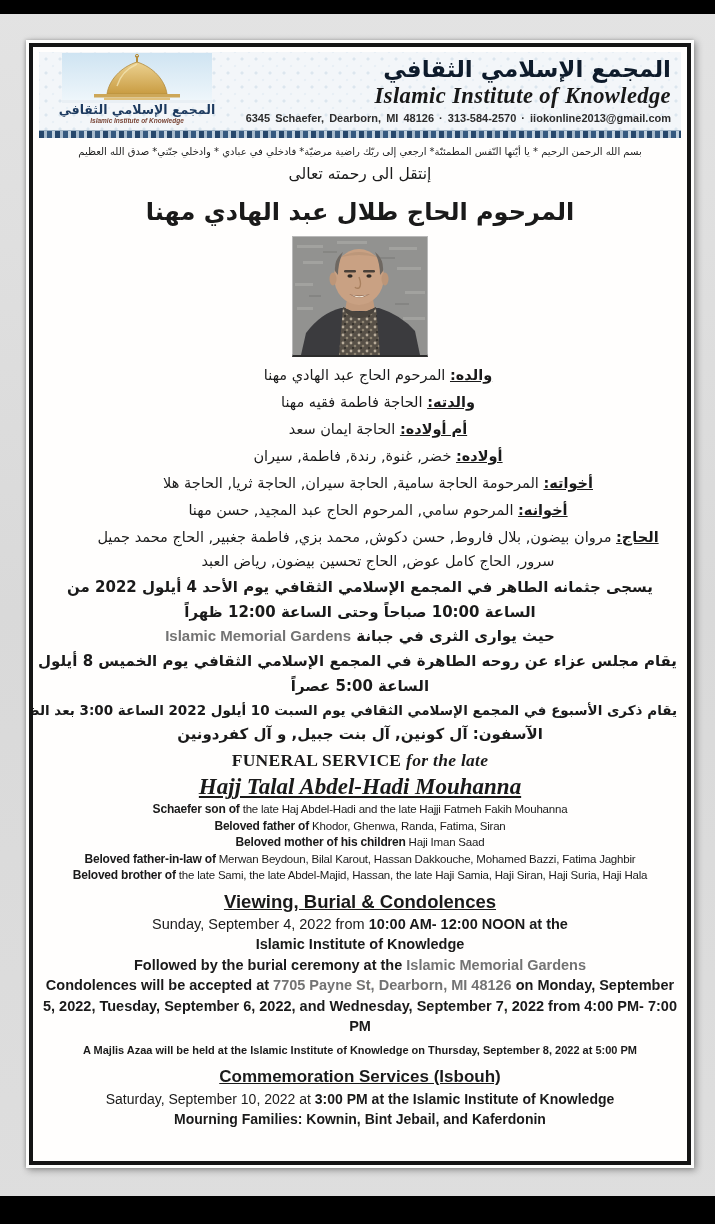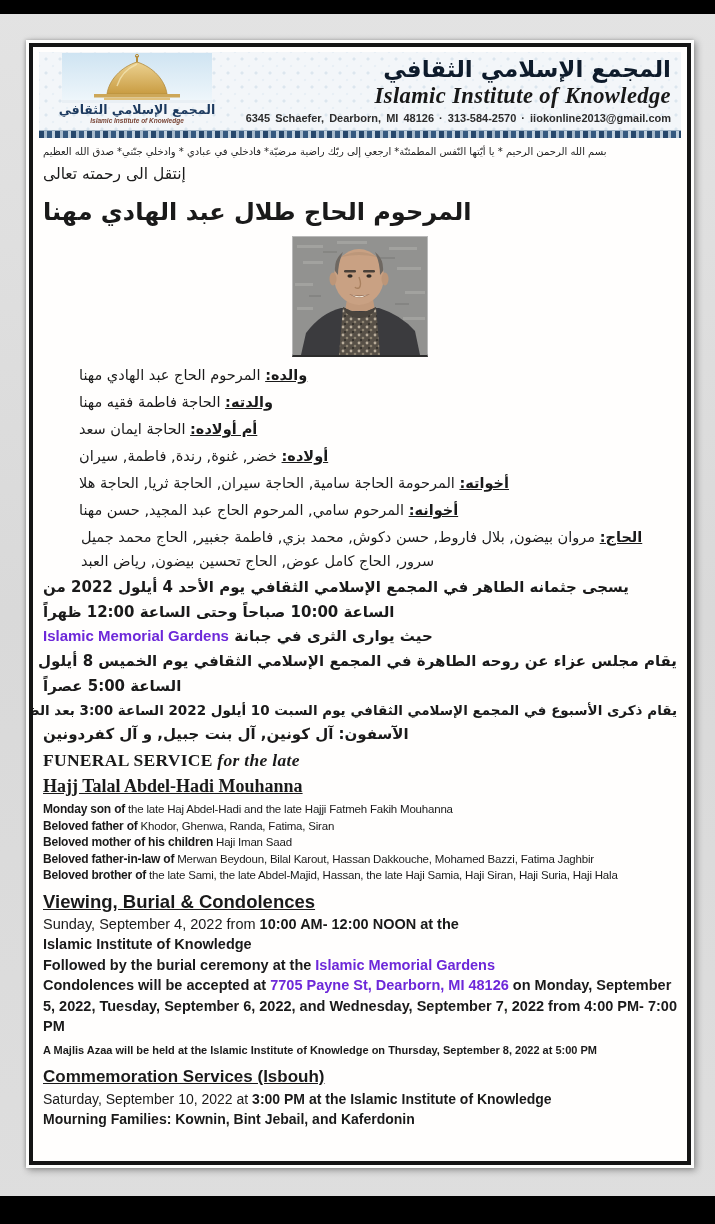--- a/index.html
+++ b/index.html
@@ -58,21 +58,21 @@
     font-family: "DejaVu Sans", sans-serif; direction: rtl;
     font-size: 23px; font-weight: bold; color: #0e1b2b; line-height: 28px;
   }
   .title-en {
     font-family: "Liberation Serif", serif; font-style: italic; font-weight: bold;
     font-size: 22.5px; color: #181818; line-height: 26px; letter-spacing: 0.4px;
   }
   .address { font-size: 11px; font-weight: bold; color: #2d2d2d; margin-top: 3px; word-spacing: 2px; }
 
   
-  .content { padding: 0 10px; text-align: left; color: #1a1a1a; }
+  .content { padding: 0 10px; text-align: center; color: #1a1a1a; }
   .ar { font-family: "DejaVu Sans", sans-serif; direction: rtl; unicode-bidi: embed; }
   .nowrap { white-space: nowrap; }
 
   .bismillah { font-size: 10px; margin-top: 8px; color: #222; }
   .intro { font-size: 15.5px; margin-top: 7px; line-height: 21px; }
   .name-ar { font-size: 24px; font-weight: bold; margin-top: 11px; line-height: 32px; }
 
   .photo {
     width: 136px; height: 121px; margin: 8px auto 5px;
     border: 1px solid #b9b9b9; border-bottom: 3px solid #2c2c2c; background: #909090;
@@ -84,28 +84,28 @@
   .fam.long { line-height: 24px; padding: 1px 2px; }
 
   .sched { font-size: 15px; font-weight: bold; line-height: 26px; }
   .sched.sub { line-height: 24px; }
   .cemetery-en { font-family: "Liberation Sans", sans-serif; font-weight: bold; }
   .week { font-size: 13.5px; line-height: 24px; }
   .fam-names-ar { font-size: 15px; line-height: 25px; font-weight: bold; }
 
   .funeral-line { font-family: "Liberation Serif", serif; font-weight: bold; font-size: 17.5px; line-height: 23px; margin-top: 2px; letter-spacing: 0.3px; }
   .funeral-sub { font-style: italic; }
-  .name-en { font-family: "Liberation Serif", serif; font-weight: bold; font-size: 18px; line-height: 29px; text-decoration: underline; }
+  .name-en { font-family: "Liberation Serif", serif; font-weight: bold; font-size: 23px; line-height: 29px; text-decoration: underline; font-style: italic; }
   .beloved { font-size: 11.5px; line-height: 16.5px; white-space: nowrap; letter-spacing: -0.2px; }
   .beloved .lbl { font-weight: bold; font-size: 12px; }
 
   .heading-en { font-size: 18.5px; font-weight: bold; text-decoration: underline; line-height: 25px; margin-top: 5px; }
   .v-line { font-size: 14.5px; line-height: 20.5px; }
   .v-line .b, .bold { font-weight: bold; }
-  .red { color: #6d28d9; }
+  .red { color: #737373; }
   .condolences { font-size: 14.5px; font-weight: bold; line-height: 20.5px; }
   .majlis { font-size: 11px; font-weight: bold; line-height: 24px; margin-top: 1px; }
   .comm-heading { font-size: 17px; font-weight: bold; text-decoration: underline; line-height: 24px; margin-top: 3px; }
   .c-line { font-size: 14px; line-height: 20.5px; }
   .c-line .b { font-weight: bold; }
 </style>
 </head>
 <body>
 
 <div class="letterbox top"></div>
@@ -216,21 +216,21 @@
       <div class="ar sched sub">الساعة 10:00 صباحاً وحتى الساعة 12:00 ظهراً</div>
       <div class="ar sched sub"><span>حيث يوارى الثرى في جبانة</span> <span dir="ltr" class="cemetery-en red">Islamic Memorial Gardens</span></div>
       <div class="ar sched nowrap">يقام مجلس عزاء عن روحه الطاهرة في المجمع الإسلامي الثقافي يوم الخميس 8 أيلول 2022</div>
       <div class="ar sched sub">الساعة 5:00 عصراً</div>
       <div class="ar sched week nowrap">يقام ذكرى الأسبوع في المجمع الإسلامي الثقافي يوم السبت 10 أيلول 2022 الساعة 3:00 بعد الظهر</div>
       <div class="ar fam-names-ar">الآسفون: آل كونين, آل بنت جبيل, و آل كفردونين</div>
 
       <div class="funeral-line"><span>FUNERAL SERVICE</span><span class="funeral-sub"> for the late</span></div>
       <div class="name-en">Hajj Talal Abdel-Hadi Mouhanna</div>
 
-      <div class="beloved"><span class="lbl">Monday son of</span><span>  the late Haj Abdel-Hadi and the late Hajji Fatmeh Fakih Mouhanna</span></div>
+      <div class="beloved"><span class="lbl">Schaefer son of</span><span>  the late Haj Abdel-Hadi and the late Hajji Fatmeh Fakih Mouhanna</span></div>
       <div class="beloved"><span class="lbl">Beloved father of</span><span> Khodor, Ghenwa, Randa, Fatima, Siran</span></div>
       <div class="beloved"><span class="lbl">Beloved mother of his children</span><span> Haji Iman Saad</span></div>
       <div class="beloved"><span class="lbl">Beloved father-in-law of</span><span> Merwan Beydoun, Bilal Karout, Hassan Dakkouche, Mohamed Bazzi, Fatima Jaghbir</span></div>
       <div class="beloved"><span class="lbl">Beloved brother of</span><span> the late Sami, the late Abdel-Majid, Hassan, the late Haji Samia, Haji Siran, Haji Suria, Haji Hala</span></div>
 
       <div class="heading-en">Viewing, Burial &amp; Condolences</div>
       <div class="v-line"><span>Sunday, September 4, 2022 from </span><span class="b">10:00 AM- 12:00 NOON</span><span class="b"> at the</span></div>
       <div class="v-line bold">Islamic Institute of Knowledge</div>
       <div class="v-line bold"><span>Followed by the burial ceremony at the </span><span class="red">Islamic Memorial Gardens</span></div>
       <div class="condolences"><span>Condolences will be accepted at </span><span class="red">7705 Payne St, Dearborn, MI 48126</span><span> on Monday, September 5, 2022, Tuesday, September 6, 2022, and Wednesday, September 7, 2022 from 4:00 PM- 7:00 PM</span></div>

